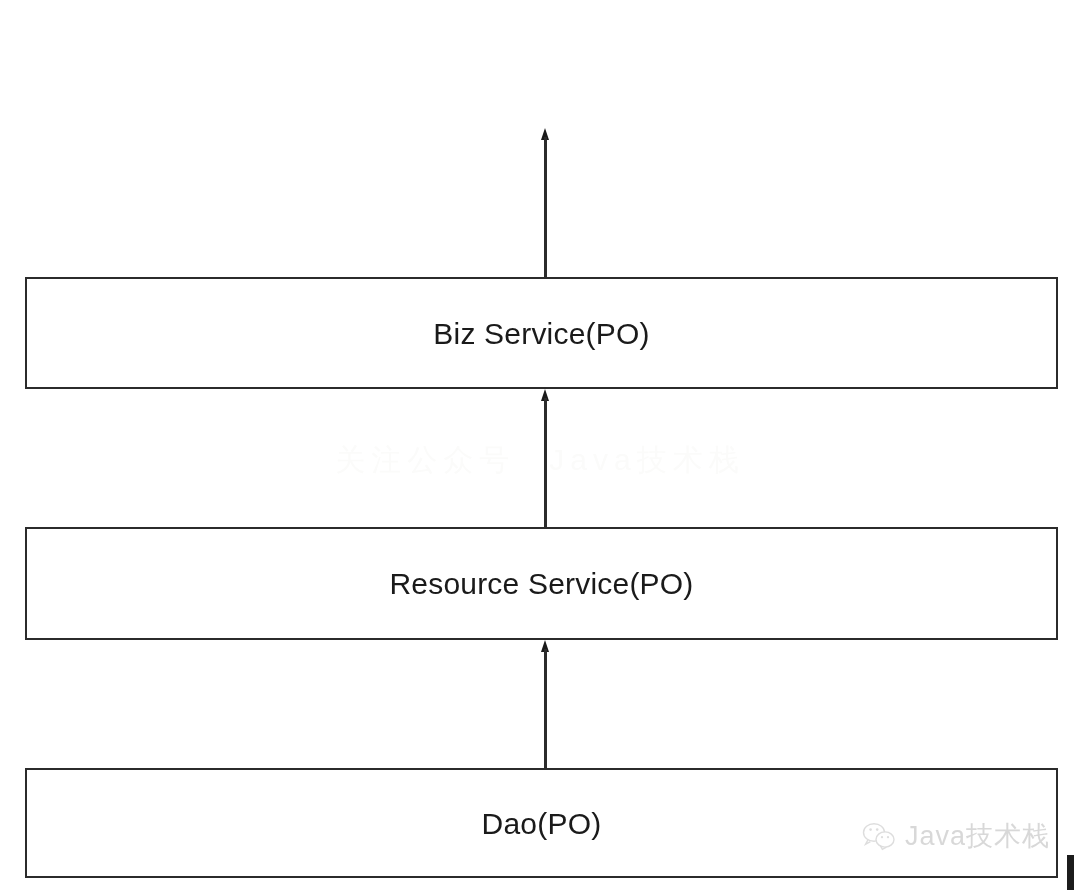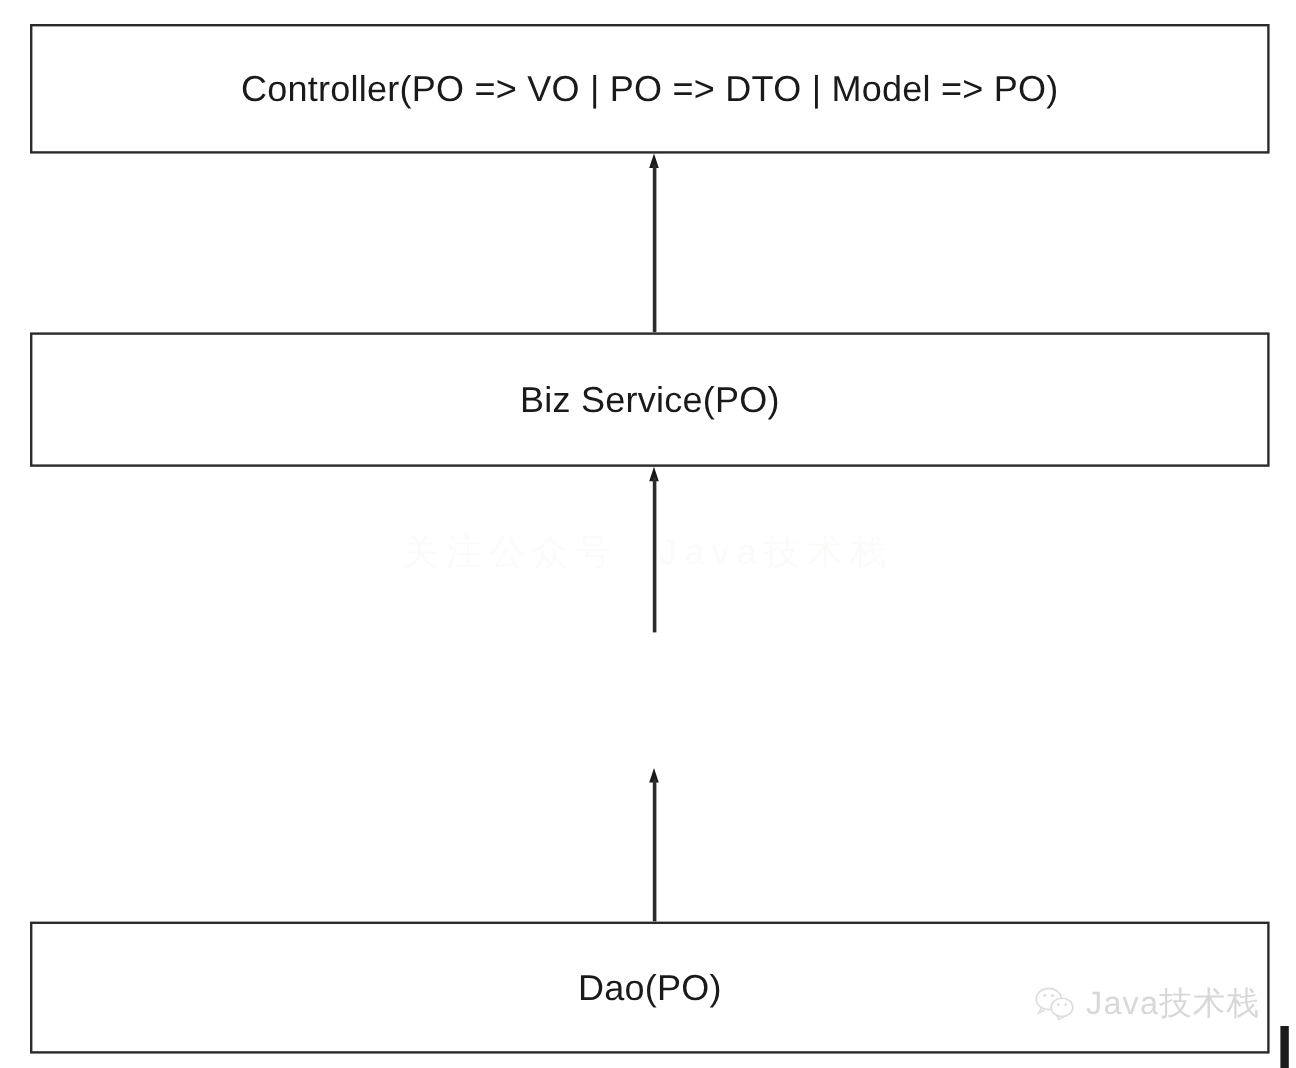--- a/index.html
+++ b/index.html
@@ -124,38 +124,38 @@
 </style>
 </head>
 <body>
 
 <div id="canvas">
 
   <div id="center-watermark">
     <span>关注公众号</span><span class="wm-gap"></span><span>Java技术栈</span>
   </div>
 
-  <div class="layer-box" id="box-controller">
-    <span class="layer-label">Controller(PO =&gt; VO | PO =&gt; DTO | Model =&gt; PO)</span>
-  </div>
 
   <div class="connector" id="arrow-biz-to-controller">
     <span class="head"></span>
     <span class="shaft"></span>
   </div>
 
   <div class="layer-box" id="box-biz">
     <span class="layer-label">Biz Service(PO)</span>
   </div>
 
   <div class="connector" id="arrow-resource-to-biz">
     <span class="head"></span>
     <span class="shaft"></span>
   </div>
 
+  <div class="layer-box" id="box-resource">
+    <span class="layer-label">Resource Service(PO)</span>
+  </div>
 
   <div class="connector" id="arrow-dao-to-resource">
     <span class="head"></span>
     <span class="shaft"></span>
   </div>
 
   <div class="layer-box" id="box-dao">
     <span class="layer-label">Dao(PO)</span>
   </div>
 

